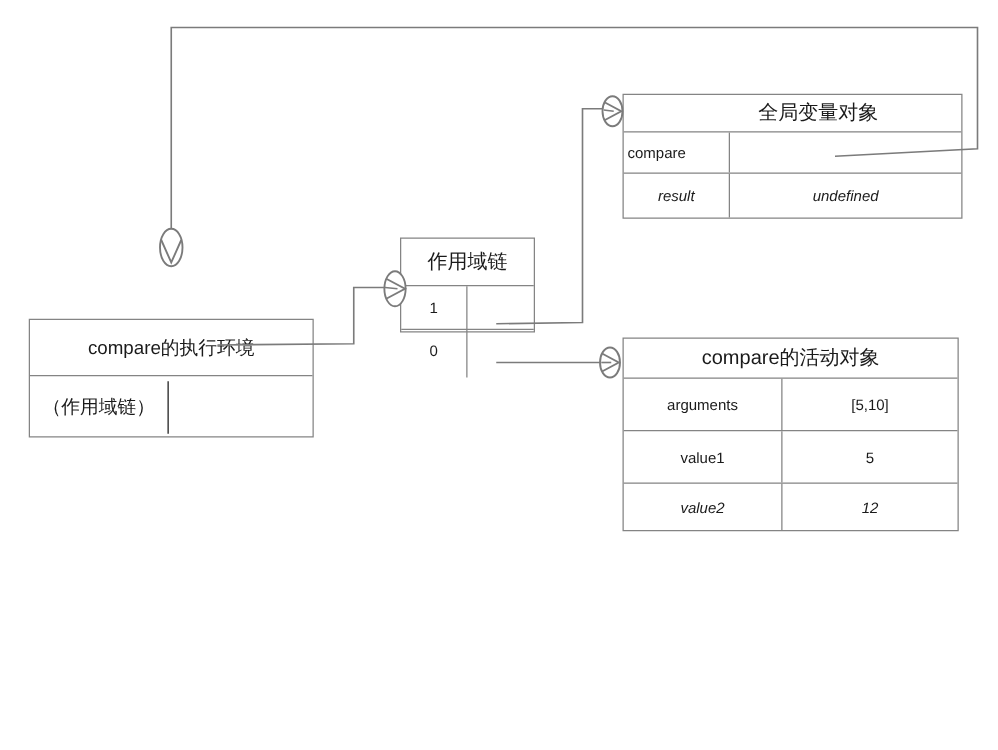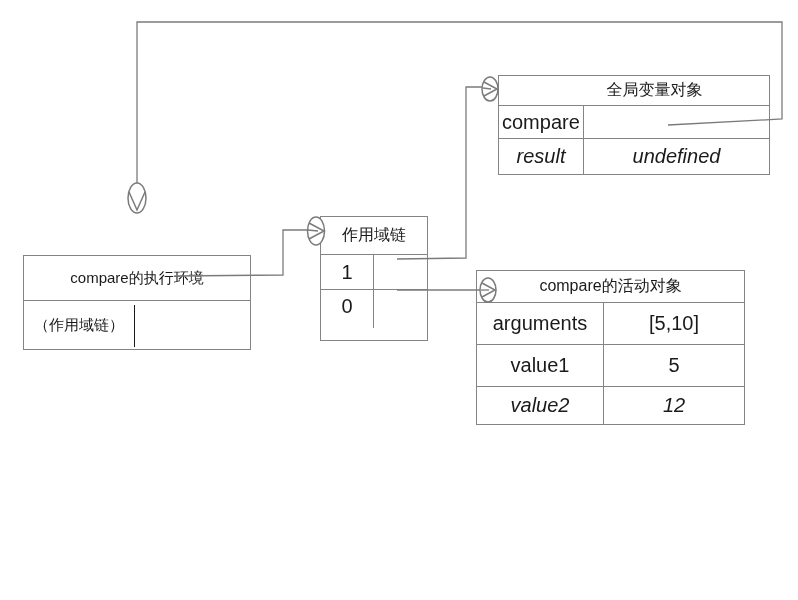--- a/index.html
+++ b/index.html
@@ -22,58 +22,58 @@
     display: flex; align-items: center; justify-content: center;
     border-bottom: 1px solid var(--border, #848484);
     font-size: 16px;
     flex: 0 0 auto;
   }
   .trow { display: flex; flex: 0 0 auto; position: relative; }
   .trow + .trow { border-top: 1px solid var(--border, #848484); }
   .trow.grow { flex: 1 1 auto; font-style: italic; }
   .cell {
     display: flex; align-items: center; justify-content: center;
-    font-size: 20px;
+    font-size: 12px;
   }
   .cell.name { border-right: 1px solid var(--border, #848484); flex: 0 0 auto; }
   .cell.val  { flex: 1 1 auto; }
   .cell.flush { justify-content: flex-start; padding-left: 3px; }
 
   
   #exec-env { left: 23px; top: 207px; width: 228px; height: 95px; margin-top: 48px; }
   #exec-env .tbl-title { height: 45px; font-size: 15px; }
   #exec-env .env-row {
     flex: 1 1 auto; display: flex; align-items: center;
     padding-left: 10px; font-size: 15px; position: relative; text-align: center;
   }
   #exec-env .mini-divider {
     position: absolute; left: 110px; top: 4px; width: 1px; height: 42px;
     background: var(--text, #1a1a1a);
   }
 
   
-  #scope-chain { left: 320px; top: 216px; width: 108px; height: 125px; overflow: visible; }
+  #scope-chain { left: 320px; top: 190px; width: 108px; height: 76px; overflow: visible; }
   #scope-chain .tbl-title { height: 38px; }
   #scope-chain .trow { height: 34px; }
   #scope-chain .trow:last-child { height: 33px; }
   #scope-chain .cell.slot { width: 52px; justify-content: center; }
   #scope-chain .col-divider {
     position: absolute; left: 52px; top: 38px; width: 1px; height: 73px;
     background: var(--border, #848484);
   }
 
   
   #global-obj { left: 498px; top: 75px; width: 272px; height: 100px; }
   #global-obj .tbl-title { height: 30px; padding-left: 41px; }
   #global-obj .trow { height: 32px; }
   #global-obj .trow.grow { height: auto; }
   #global-obj .cell.name { width: 85px; }
 
   
-  #activation-obj { left: 476px; top: 270px; width: 269px; height: 155px; }
+  #activation-obj { left: 498px; top: 270px; width: 269px; height: 155px; }
   #activation-obj .tbl-title { height: 32px; }
   #activation-obj .row-a { height: 41px; }
   #activation-obj .row-b { height: 42px; }
   #activation-obj .cell.name { width: 127px; }
 
   
   #wires {
     position: absolute; left: 0; top: 0; width: 798px; height: 600px;
     pointer-events: none;
   }

